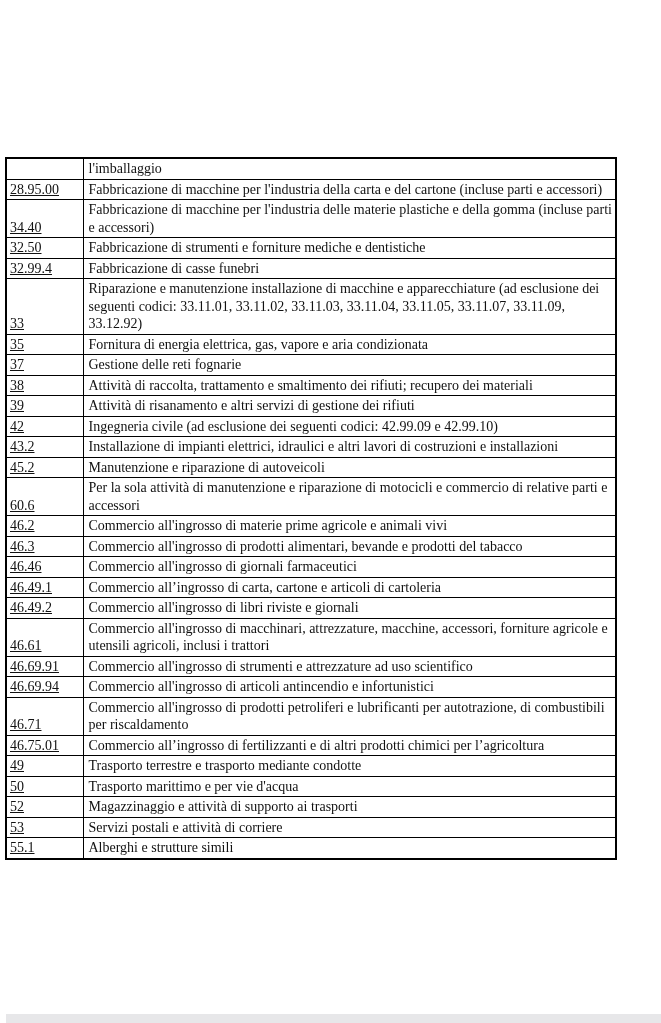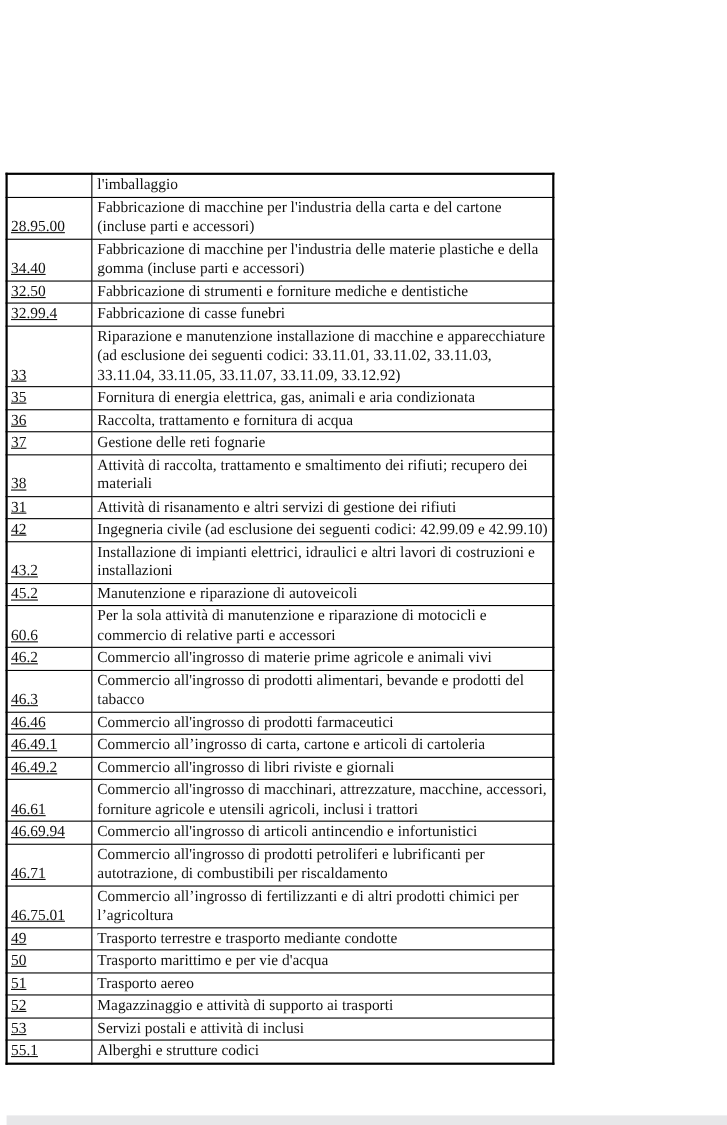--- a/index.html
+++ b/index.html
@@ -16,21 +16,21 @@
     overflow:hidden;
     font-family:"Liberation Serif","DejaVu Serif",serif;
     color:var(--text-color);
   }
   .page{
     position:absolute;inset:0;
   }
   table.codes-table{
     position:absolute;
     left:5px;top:157px;
-    width:499px;
+    width:612px;
     border-collapse:collapse;
     table-layout:fixed;
     border:2px solid var(--border-color);
     font-size:14px;
     line-height:17.5px;
   }
   table.codes-table td{
     border:1px solid var(--border-color);
     overflow:hidden;
   }
@@ -81,36 +81,32 @@
         <tr>
           <td class="code-cell">32.99.4</td>
           <td class="desc-cell">Fabbricazione di casse funebri</td>
         </tr>
         <tr>
           <td class="code-cell">33</td>
           <td class="desc-cell">Riparazione e manutenzione installazione di macchine e apparecchiature (ad esclusione dei seguenti codici: 33.11.01, 33.11.02, 33.11.03, 33.11.04, 33.11.05, 33.11.07, 33.11.09, 33.12.92)</td>
         </tr>
         <tr>
           <td class="code-cell">35</td>
-          <td class="desc-cell">Fornitura di energia elettrica, gas, animali e aria condizionata</td>
-        </tr>
-        <tr>
-          <td class="code-cell">36</td>
-          <td class="desc-cell">Raccolta, trattamento e fornitura di acqua</td>
+          <td class="desc-cell">Fornitura di energia elettrica, gas, vapore e aria condizionata</td>
         </tr>
         <tr>
           <td class="code-cell">37</td>
           <td class="desc-cell">Gestione delle reti fognarie</td>
         </tr>
         <tr>
           <td class="code-cell">38</td>
           <td class="desc-cell">Attività di raccolta, trattamento e smaltimento dei rifiuti; recupero dei materiali</td>
         </tr>
         <tr>
-          <td class="code-cell">31</td>
+          <td class="code-cell">39</td>
           <td class="desc-cell">Attività di risanamento e altri servizi di gestione dei rifiuti</td>
         </tr>
         <tr>
           <td class="code-cell">42</td>
           <td class="desc-cell">Ingegneria civile (ad esclusione dei seguenti codici: 42.99.09 e 42.99.10)</td>
         </tr>
         <tr>
           <td class="code-cell">43.2</td>
           <td class="desc-cell">Installazione di impianti elettrici, idraulici e altri lavori di costruzioni e installazioni</td>
         </tr>
@@ -125,33 +121,37 @@
         <tr>
           <td class="code-cell">46.2</td>
           <td class="desc-cell">Commercio all'ingrosso di materie prime agricole e animali vivi</td>
         </tr>
         <tr>
           <td class="code-cell">46.3</td>
           <td class="desc-cell">Commercio all'ingrosso di prodotti alimentari, bevande e prodotti del tabacco</td>
         </tr>
         <tr>
           <td class="code-cell">46.46</td>
-          <td class="desc-cell">Commercio all'ingrosso di prodotti farmaceutici</td>
+          <td class="desc-cell">Commercio all'ingrosso di giornali farmaceutici</td>
         </tr>
         <tr>
           <td class="code-cell">46.49.1</td>
           <td class="desc-cell">Commercio all’ingrosso di carta, cartone e articoli di cartoleria</td>
         </tr>
         <tr>
           <td class="code-cell">46.49.2</td>
           <td class="desc-cell">Commercio all'ingrosso di libri riviste e giornali</td>
         </tr>
         <tr>
           <td class="code-cell">46.61</td>
           <td class="desc-cell">Commercio all'ingrosso di macchinari, attrezzature, macchine, accessori, forniture agricole e utensili agricoli, inclusi i trattori</td>
+        </tr>
+        <tr>
+          <td class="code-cell">46.69.91</td>
+          <td class="desc-cell">Commercio all'ingrosso di strumenti e attrezzature ad uso scientifico</td>
         </tr>
         <tr>
           <td class="code-cell">46.69.94</td>
           <td class="desc-cell">Commercio all'ingrosso di articoli antincendio e infortunistici</td>
         </tr>
         <tr>
           <td class="code-cell">46.71</td>
           <td class="desc-cell">Commercio all'ingrosso di prodotti petroliferi e lubrificanti per autotrazione, di combustibili per riscaldamento</td>
         </tr>
         <tr>
@@ -160,31 +160,27 @@
         </tr>
         <tr>
           <td class="code-cell">49</td>
           <td class="desc-cell">Trasporto terrestre e trasporto mediante condotte</td>
         </tr>
         <tr>
           <td class="code-cell">50</td>
           <td class="desc-cell">Trasporto marittimo e per vie d'acqua</td>
         </tr>
         <tr>
-          <td class="code-cell">51</td>
-          <td class="desc-cell">Trasporto aereo</td>
-        </tr>
-        <tr>
           <td class="code-cell">52</td>
           <td class="desc-cell">Magazzinaggio e attività di supporto ai trasporti</td>
         </tr>
         <tr>
           <td class="code-cell">53</td>
-          <td class="desc-cell">Servizi postali e attività di inclusi</td>
+          <td class="desc-cell">Servizi postali e attività di corriere</td>
         </tr>
         <tr>
           <td class="code-cell">55.1</td>
-          <td class="desc-cell">Alberghi e strutture codici</td>
+          <td class="desc-cell">Alberghi e strutture simili</td>
         </tr>
       </tbody>
   </table>
   <div class="bottom-bar"></div>
 </div>
 
 </body></html>

